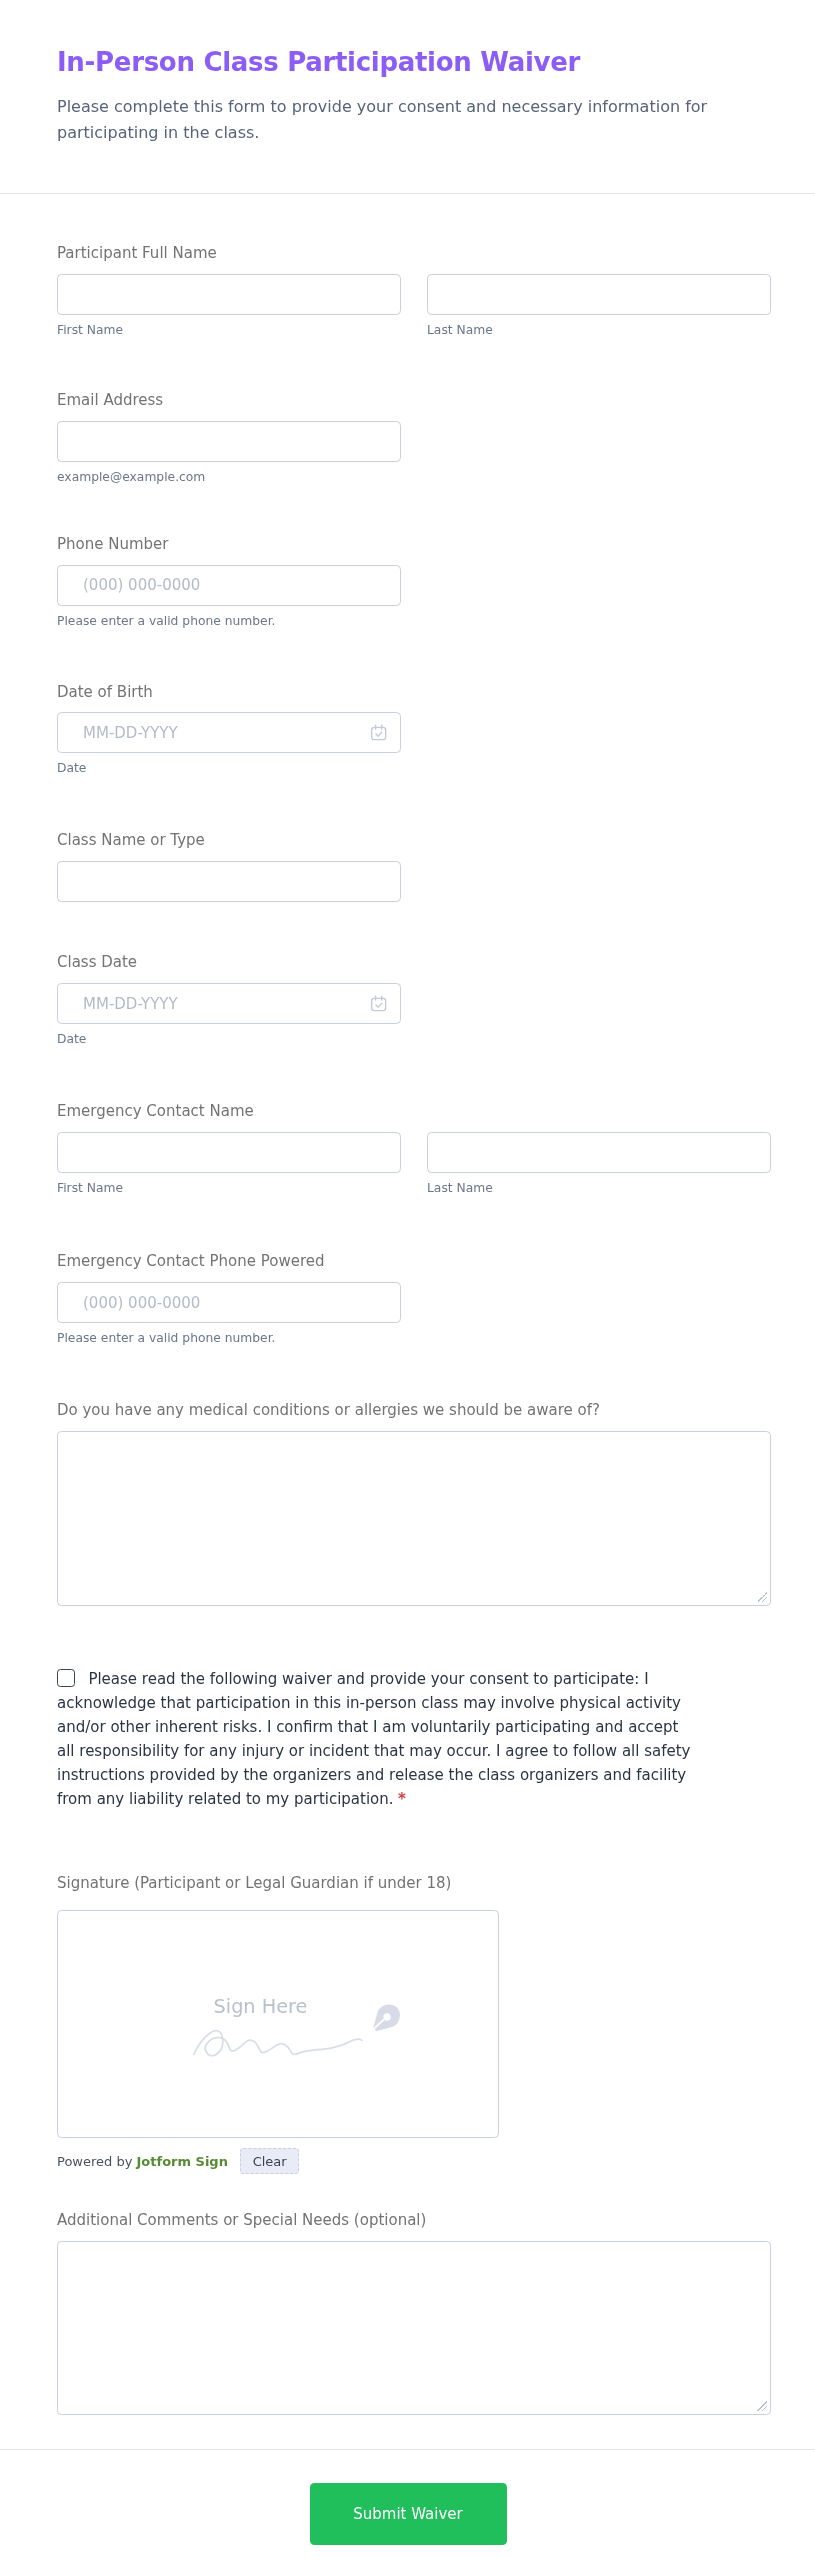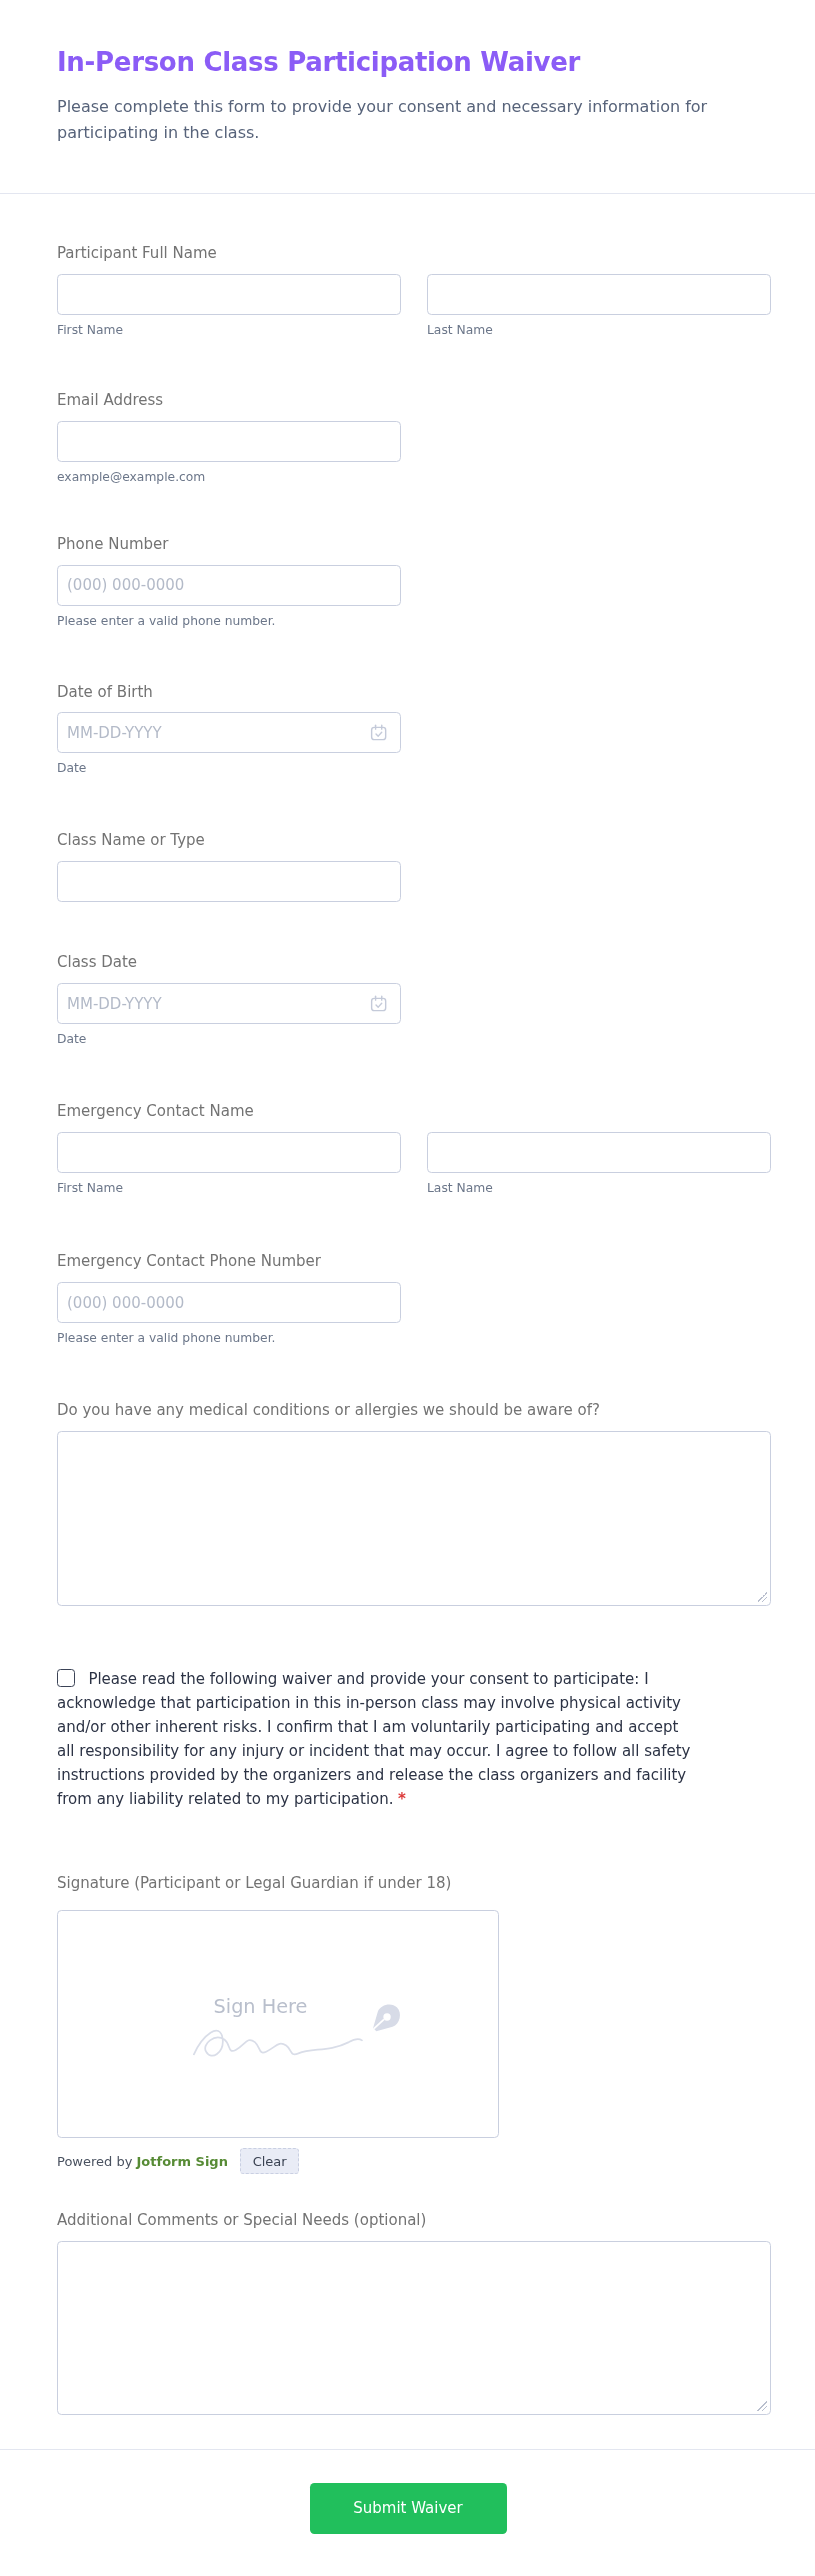--- a/index.html
+++ b/index.html
@@ -56,21 +56,21 @@
   }
   .field-label.sig-label { margin-bottom: 17.5px; }
   .cols { display: flex; gap: 26px; }
   .col { width: 344px; }
   .text-input {
     box-sizing: border-box;
     width: 344px;
     height: 41px;
     border: 0.9px solid #c9cfdf;
     border-radius: 4.4px;
-    padding: 0 9px;
+    padding: 0 25px;
     font-family: "DejaVu Sans", "Liberation Sans", sans-serif;
     font-size: 15px;
     color: #2c3345;
     background: #fff;
     outline: none;
   }
   .text-input::placeholder { color: #b3bac8; opacity: 1; }
   .sublabel {
     margin-top: 8px;
     font-size: 12.3px;
@@ -193,21 +193,21 @@
     padding: 33px 0 44px 0;
   }
   .submit-btn {
     border: none;
     background: #21bf5c;
     color: #ffffff;
     font-family: inherit;
     font-size: 15px;
     font-weight: 500;
     border-radius: 4.4px;
-    height: 51px;
+    height: 62px;
     padding: 0 40px;
     min-width: 197px;
     cursor: pointer;
   }
 </style>
 </head>
 <body>
 
 <div class="header">
   <h1 class="form-title">In-Person Class Participation Waiver</h1>
@@ -284,21 +284,21 @@
         <div class="sublabel">First Name</div>
       </div>
       <div class="col">
         <input type="text" class="text-input" value="" style="">
         <div class="sublabel">Last Name</div>
       </div>
     </div>
   </div>
 
   <div class="field f8">
-    <span class="field-label">Emergency Contact Phone Number</span>
+    <span class="field-label">Emergency Contact Phone Powered</span>
     <input type="text" class="text-input" placeholder="(000) 000-0000" style="">
     <div class="sublabel">Please enter a valid phone number.</div>
   </div>
 
   <div class="field f9">
     <span class="field-label">Do you have any medical conditions or allergies we should be aware of?</span>
     <div class="textarea-wrap">
       <textarea class="big-textarea ta-medical" style=""></textarea>
       <span class="resize-handle"></span>
     </div>

